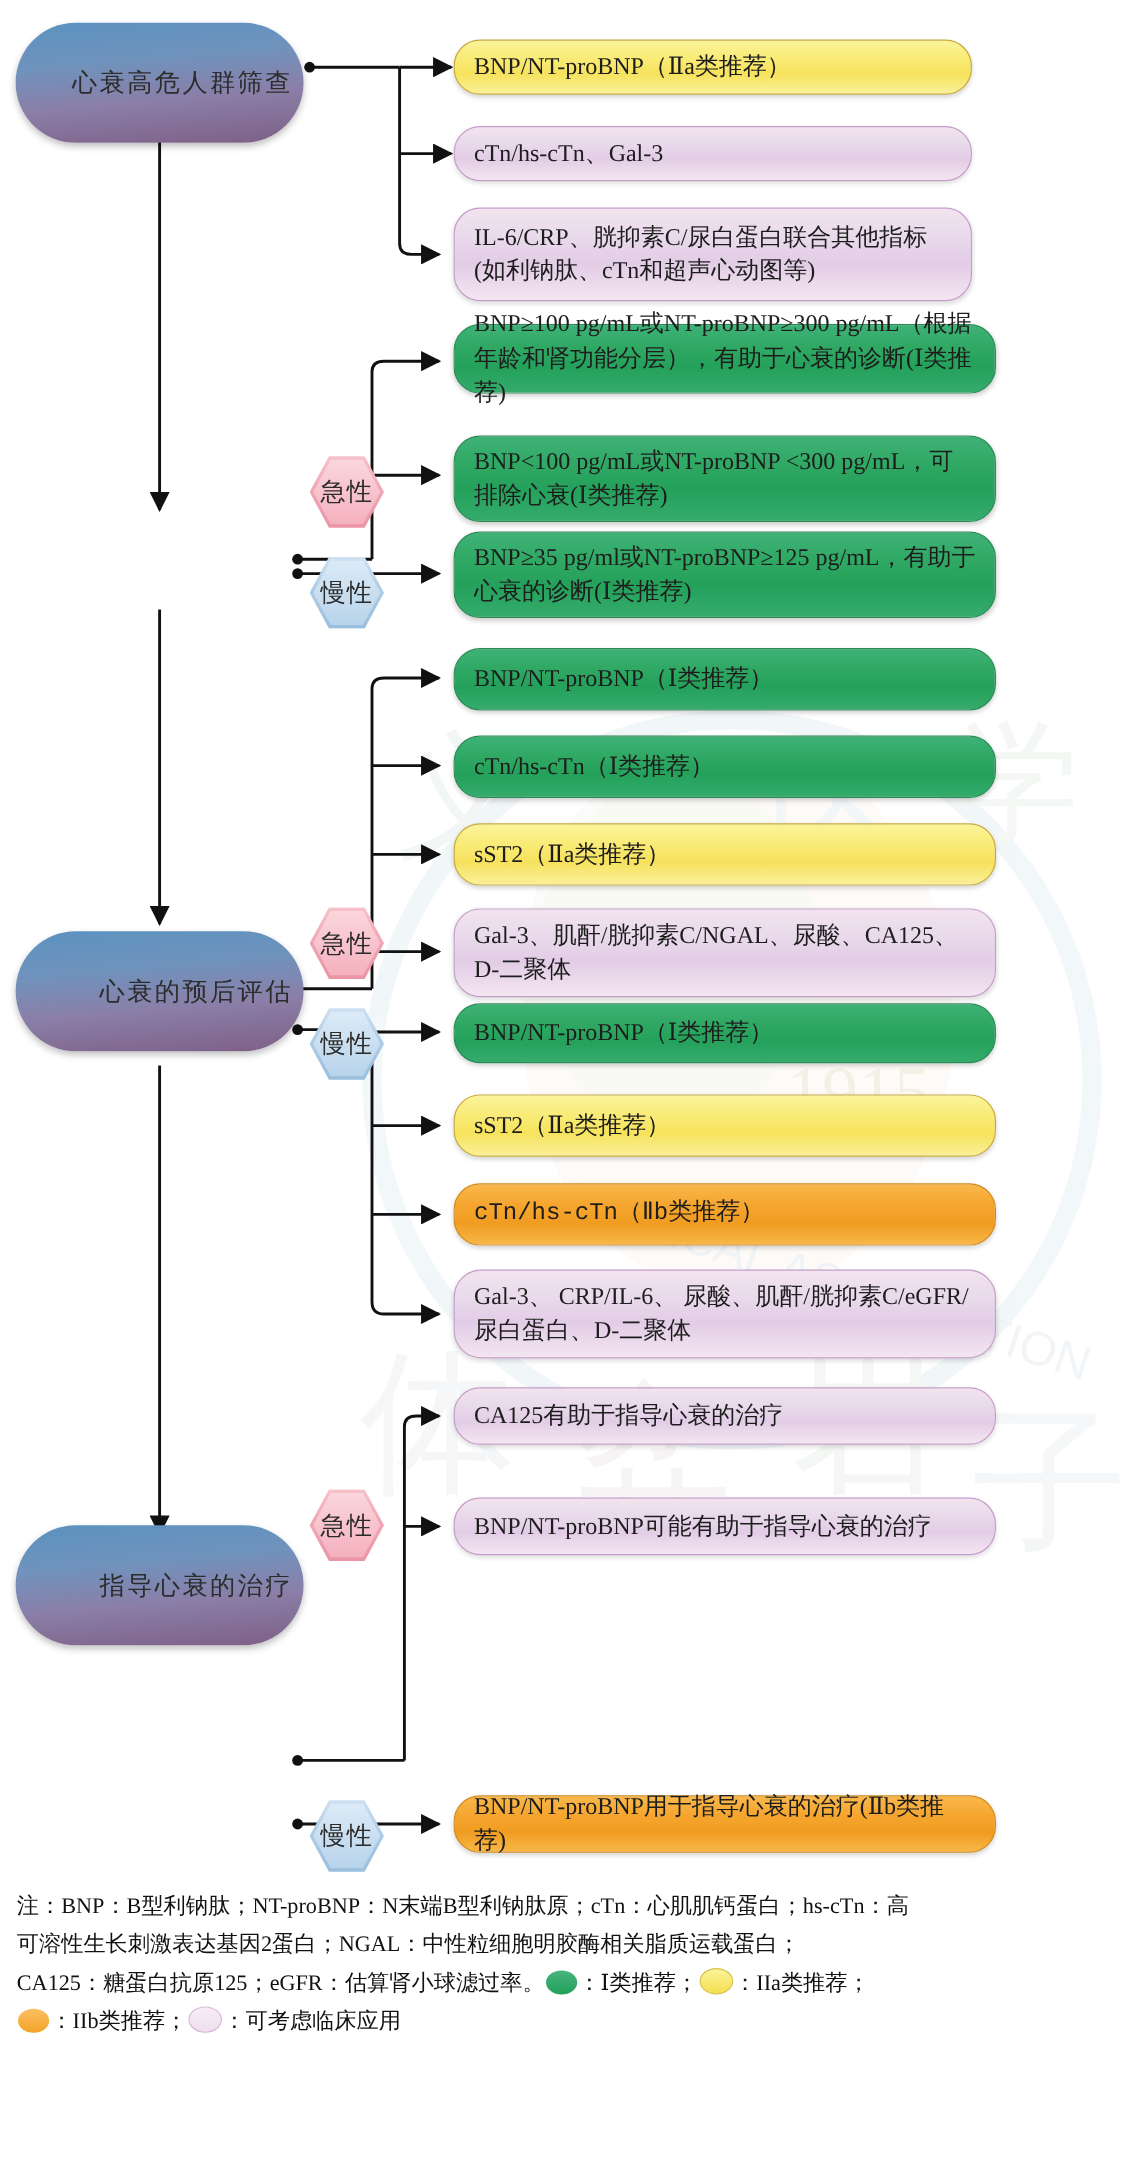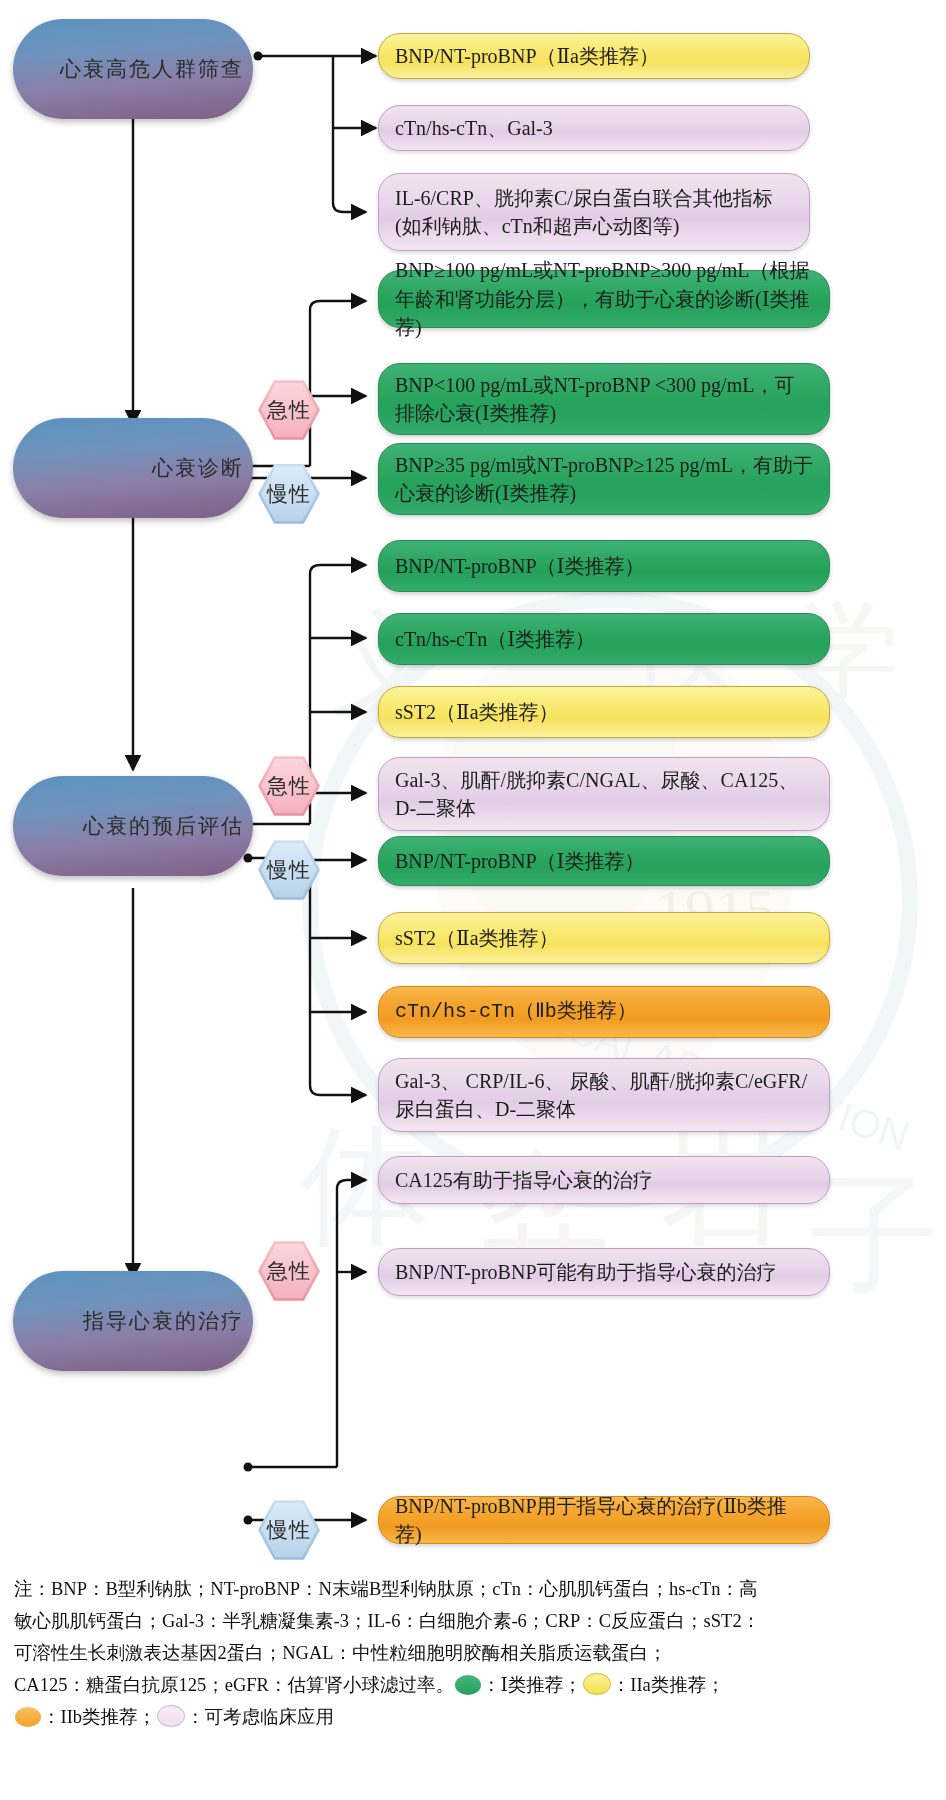--- a/index.html
+++ b/index.html
@@ -212,24 +212,20 @@
       <path d="M248 1520 L366 1520" marker-end="url(#arrow)"></path>
       <circle cx="248" cy="1520" r="4.5" fill="#111" stroke="none"></circle>
     </g>
   </svg>
 
   <div class="stage" style="left:22px; top:28px; width:222px; height:82px;">
     <div class="ring"></div>
     <span class="lbl">心衰高危人群筛查</span>
   </div>
 
-  <div class="stage" style="left:22px; top:427px; width:222px; height:82px;">
-    <div class="ring"></div>
-    <span class="lbl">心衰诊断</span>
-  </div>
 
   <div class="stage" style="left:22px; top:785px; width:222px; height:82px;">
     <div class="ring"></div>
     <span class="lbl">心衰的预后评估</span>
   </div>
 
   <div class="stage" style="left:22px; top:1280px; width:222px; height:82px;">
     <div class="ring"></div>
     <span class="lbl">指导心衰的治疗</span>
   </div>
@@ -330,21 +326,20 @@
   <div class="box pink" style="left:378px; top:1248px; width:452px; height:48px;align-items:center;">
     <span class="txt">BNP/NT-proBNP可能有助于指导心衰的治疗</span>
   </div>
 
   <div class="box orange" style="left:378px; top:1496px; width:452px; height:48px;">
     <span class="txt">BNP/NT-proBNP用于指导心衰的治疗(Ⅱb类推荐)</span>
   </div>
 
   <div class="footnote">
     <p>注：BNP：B型利钠肽；NT-proBNP：N末端B型利钠肽原；cTn：心肌肌钙蛋白；hs-cTn：高</p>
-    <p>敏心肌肌钙蛋白；Gal-3：半乳糖凝集素-3；IL-6：白细胞介素-6；CRP：C反应蛋白；sST2：</p>
     <p>可溶性生长刺激表达基因2蛋白；NGAL：中性粒细胞明胶酶相关脂质运载蛋白；</p>
     <p>
       <span>CA125：糖蛋白抗原125；eGFR：估算肾小球滤过率。</span><span class="swatch sw-green"></span><span>：Ⅰ类推荐；</span><span class="swatch sw-yellow"></span><span>：IIa类推荐；</span>
     </p>
     <p>
       <span class="swatch sw-orange"></span><span>：IIb类推荐；</span><span class="swatch sw-pink"></span><span>：可考虑临床应用</span>
     </p>
   </div>
 
 </div>

